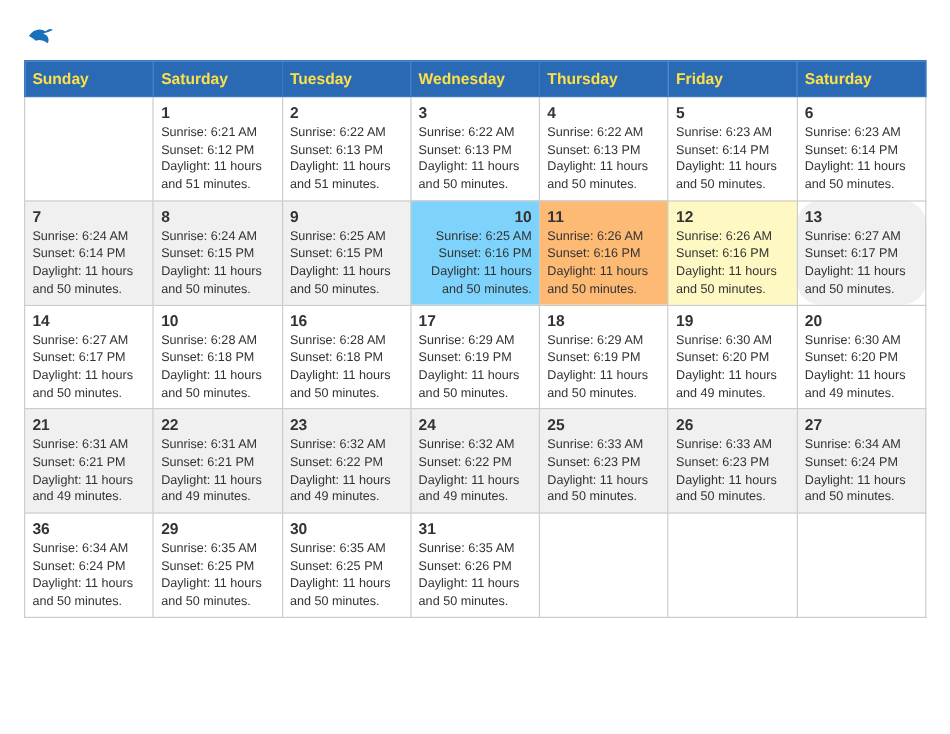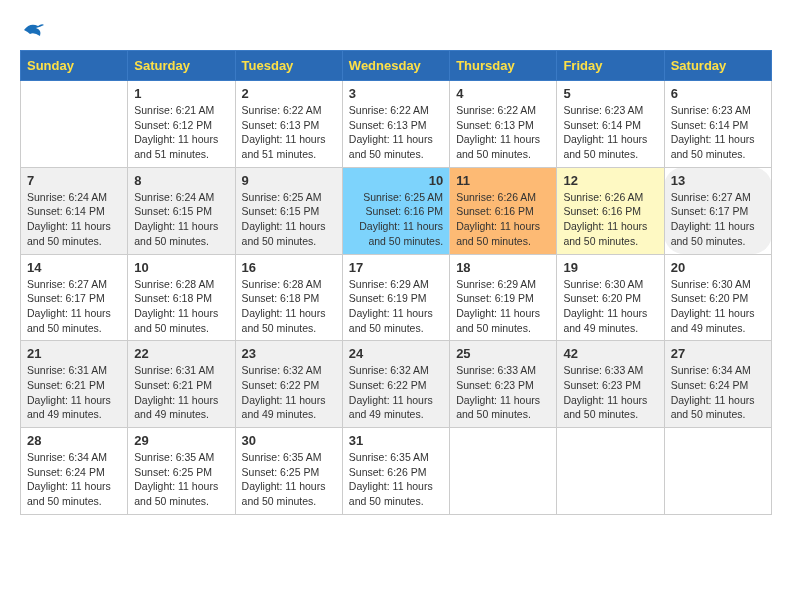--- a/index.html
+++ b/index.html
@@ -231,31 +231,31 @@
         </td>
         <td style="background: rgb(240, 240, 240);">
           <span class="day-num">24</span>
           <div class="day-info">Sunrise: 6:32 AM<br>Sunset: 6:22 PM<br>Daylight: 11 hours<br>and 49 minutes.</div>
         </td>
         <td style="background: rgb(240, 240, 240);">
           <span class="day-num">25</span>
           <div class="day-info">Sunrise: 6:33 AM<br>Sunset: 6:23 PM<br>Daylight: 11 hours<br>and 50 minutes.</div>
         </td>
         <td style="background: rgb(240, 240, 240);">
-          <span class="day-num">42</span>
+          <span class="day-num">26</span>
           <div class="day-info">Sunrise: 6:33 AM<br>Sunset: 6:23 PM<br>Daylight: 11 hours<br>and 50 minutes.</div>
         </td>
         <td style="background: rgb(240, 240, 240);">
           <span class="day-num">27</span>
           <div class="day-info">Sunrise: 6:34 AM<br>Sunset: 6:24 PM<br>Daylight: 11 hours<br>and 50 minutes.</div>
         </td>
       </tr>
       <tr>
         <td>
-          <span class="day-num">28</span>
+          <span class="day-num">36</span>
           <div class="day-info">Sunrise: 6:34 AM<br>Sunset: 6:24 PM<br>Daylight: 11 hours<br>and 50 minutes.</div>
         </td>
         <td>
           <span class="day-num">29</span>
           <div class="day-info">Sunrise: 6:35 AM<br>Sunset: 6:25 PM<br>Daylight: 11 hours<br>and 50 minutes.</div>
         </td>
         <td>
           <span class="day-num">30</span>
           <div class="day-info">Sunrise: 6:35 AM<br>Sunset: 6:25 PM<br>Daylight: 11 hours<br>and 50 minutes.</div>
         </td>

